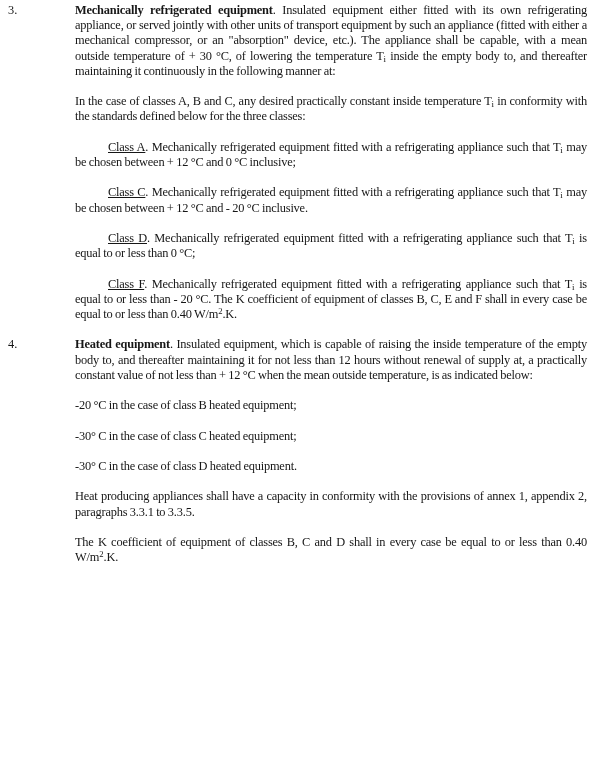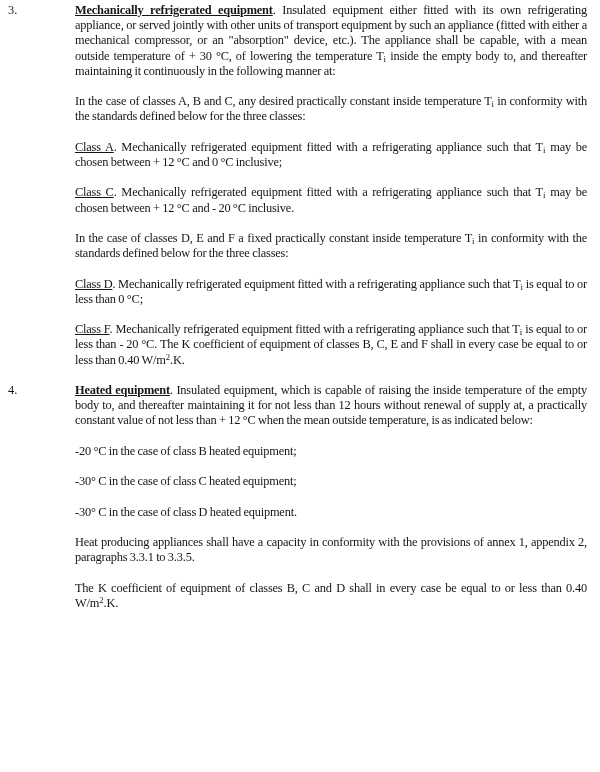--- a/index.html
+++ b/index.html
@@ -38,24 +38,24 @@
   p.para {
     margin: 0 0 15.2px 0;
     font-size: 12.4px;
     line-height: 15.2px;
     text-align: justify;
     letter-spacing: -0.2px;
     word-spacing: -0.4px;
   }
   .s-bu {
     font-weight: bold;
-    text-decoration: underline;
   }
   .s-u {
     text-decoration: underline;
+    margin-left: 33px;
   }
   .s-sub {
     font-size: 0.72em;
     vertical-align: -0.18em;
     line-height: 0;
     letter-spacing: 0;
   }
   .s-sup {
     font-size: 0.7em;
     vertical-align: 0.42em;
@@ -68,21 +68,20 @@
 
 <div class="page">
   <div>
       <div class="item">
         <div class="num">3.</div>
         <div class="blocks">
           <p class="para"><span class="s-bu">Mechanically refrigerated equipment</span><span class="s-n">.  Insulated equipment either fitted with its own refrigerating appliance, or served jointly with other units of transport equipment by such an appliance (fitted with either a mechanical compressor, or an "absorption" device, etc.).  The appliance shall be capable, with a mean outside temperature of + 30 °C, of lowering the temperature T</span><span class="s-sub">i</span><span class="s-n"> inside the empty body to, and thereafter maintaining it continuously in the following manner at:</span></p>
           <p class="para"><span class="s-n">In the case of classes A, B and C, any desired practically constant inside temperature T</span><span class="s-sub">i</span><span class="s-n"> in conformity with the standards defined below for the three classes:</span></p>
           <p class="para"><span class="s-u">Class A</span><span class="s-n">.  Mechanically refrigerated equipment fitted with a refrigerating appliance such that T</span><span class="s-sub">i</span><span class="s-n"> may be chosen between + 12 °C and 0 °C inclusive;</span></p>
           <p class="para"><span class="s-u">Class C</span><span class="s-n">.  Mechanically refrigerated equipment fitted with a refrigerating appliance such that T</span><span class="s-sub">i</span><span class="s-n"> may be chosen between + 12 °C and - 20 °C inclusive.</span></p>
-          <p class="para"><span class="s-n">In the case of classes D, E and F a fixed practically constant inside temperature T</span><span class="s-sub">i</span><span class="s-n"> in conformity with the standards defined below for the three classes:</span></p>
           <p class="para"><span class="s-u">Class D</span><span class="s-n">.  Mechanically refrigerated equipment fitted with a refrigerating appliance such that T</span><span class="s-sub">i</span><span class="s-n"> is equal to or less than 0 °C;</span></p>
           <p class="para"><span class="s-u">Class F</span><span class="s-n">.  Mechanically refrigerated equipment fitted with a refrigerating appliance such that T</span><span class="s-sub">i</span><span class="s-n"> is equal to or less than - 20 °C.  The K coefficient of equipment of classes B, C, E and F shall in every case be equal to or less than 0.40 W/m</span><span class="s-sup">2</span><span class="s-n">.K.</span></p>
         </div>
       </div>
       <div class="item">
         <div class="num">4.</div>
         <div class="blocks">
           <p class="para"><span class="s-bu">Heated equipment</span><span class="s-n">.  Insulated equipment, which is capable of raising the inside temperature of the empty body to, and thereafter maintaining it for not less than 12 hours without renewal of supply at, a practically constant value of not less than + 12 °C when the mean outside temperature, is as indicated below:</span></p>
           <p class="para"><span class="s-n">-20 °C in the case of class B heated equipment;</span></p>
           <p class="para"><span class="s-n">-30° C in the case of class C heated equipment;</span></p>

